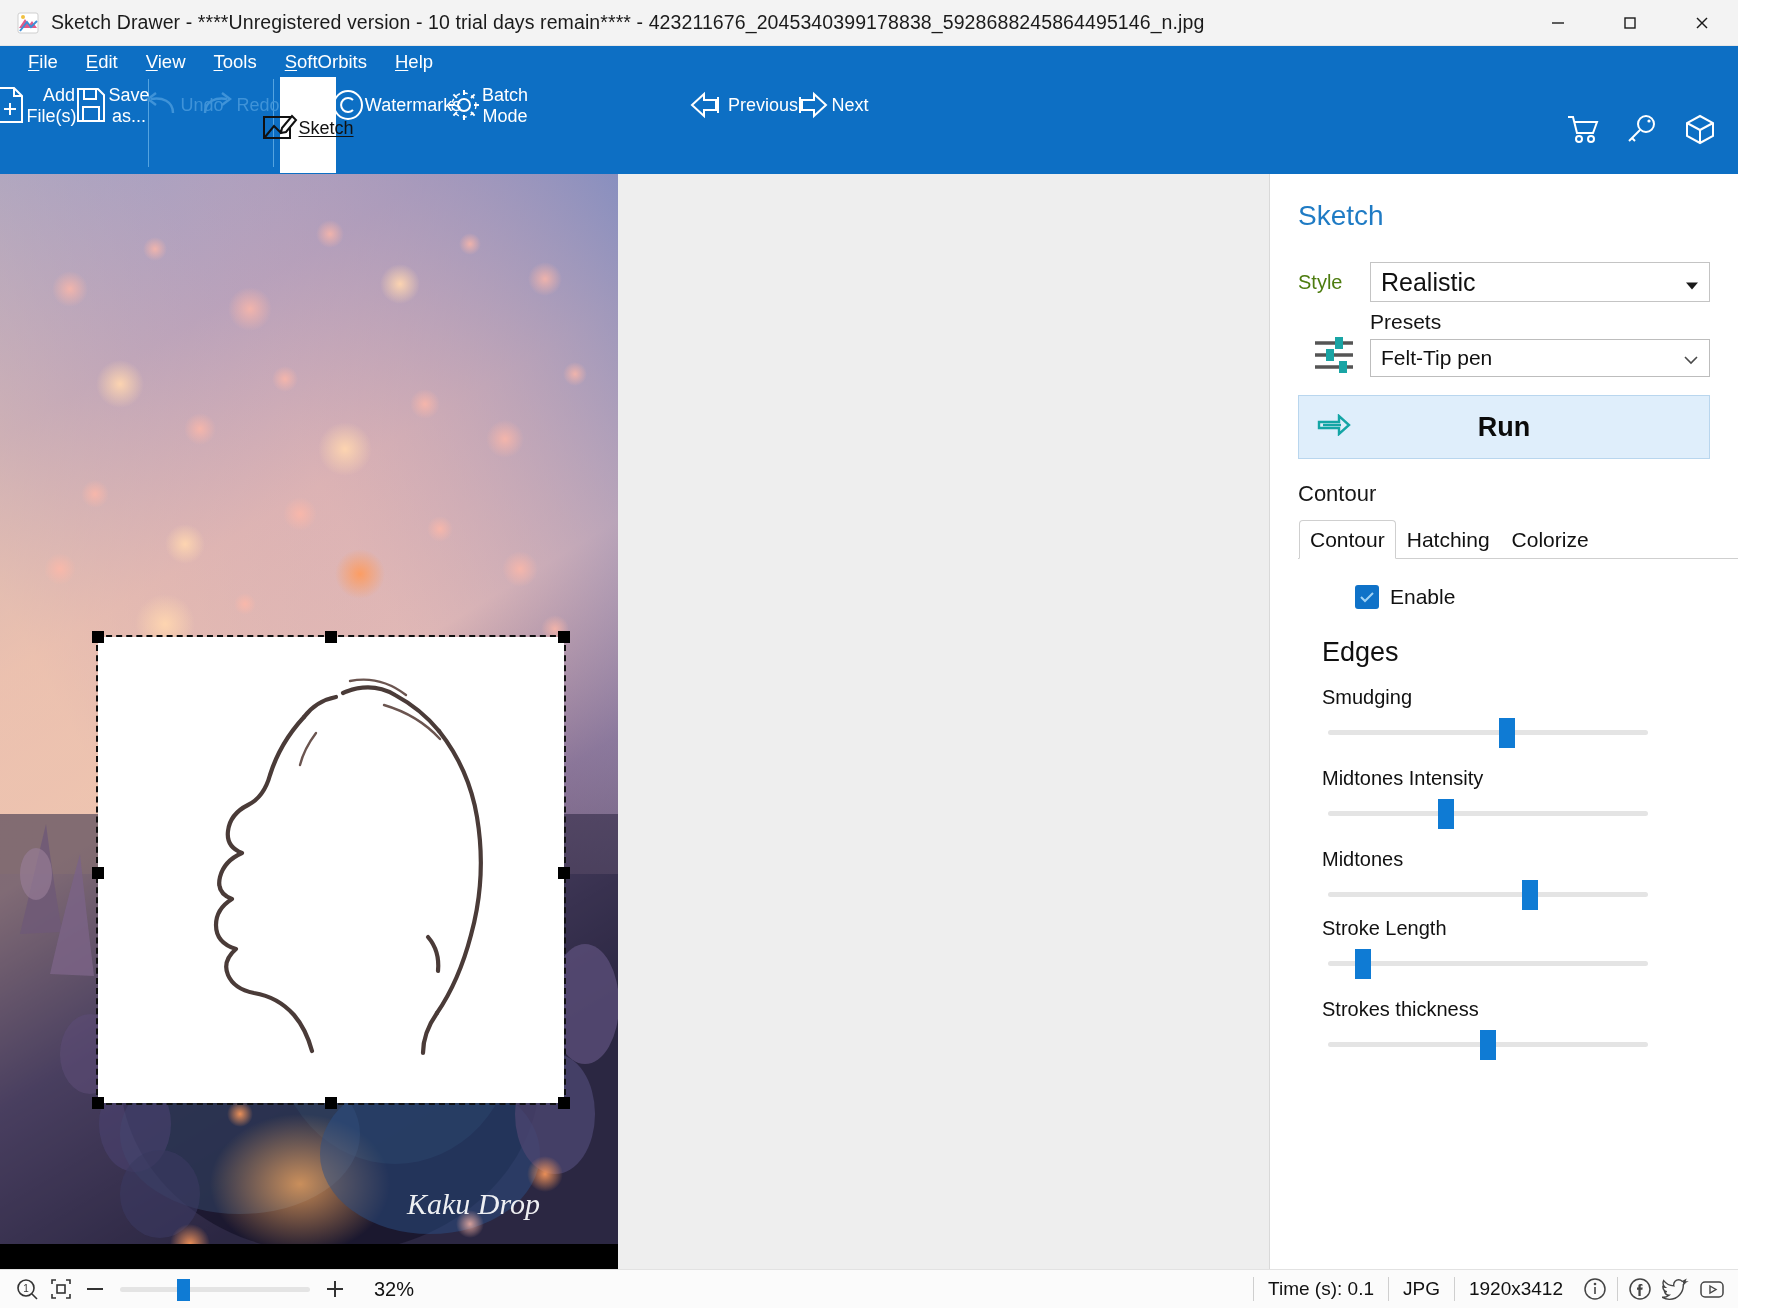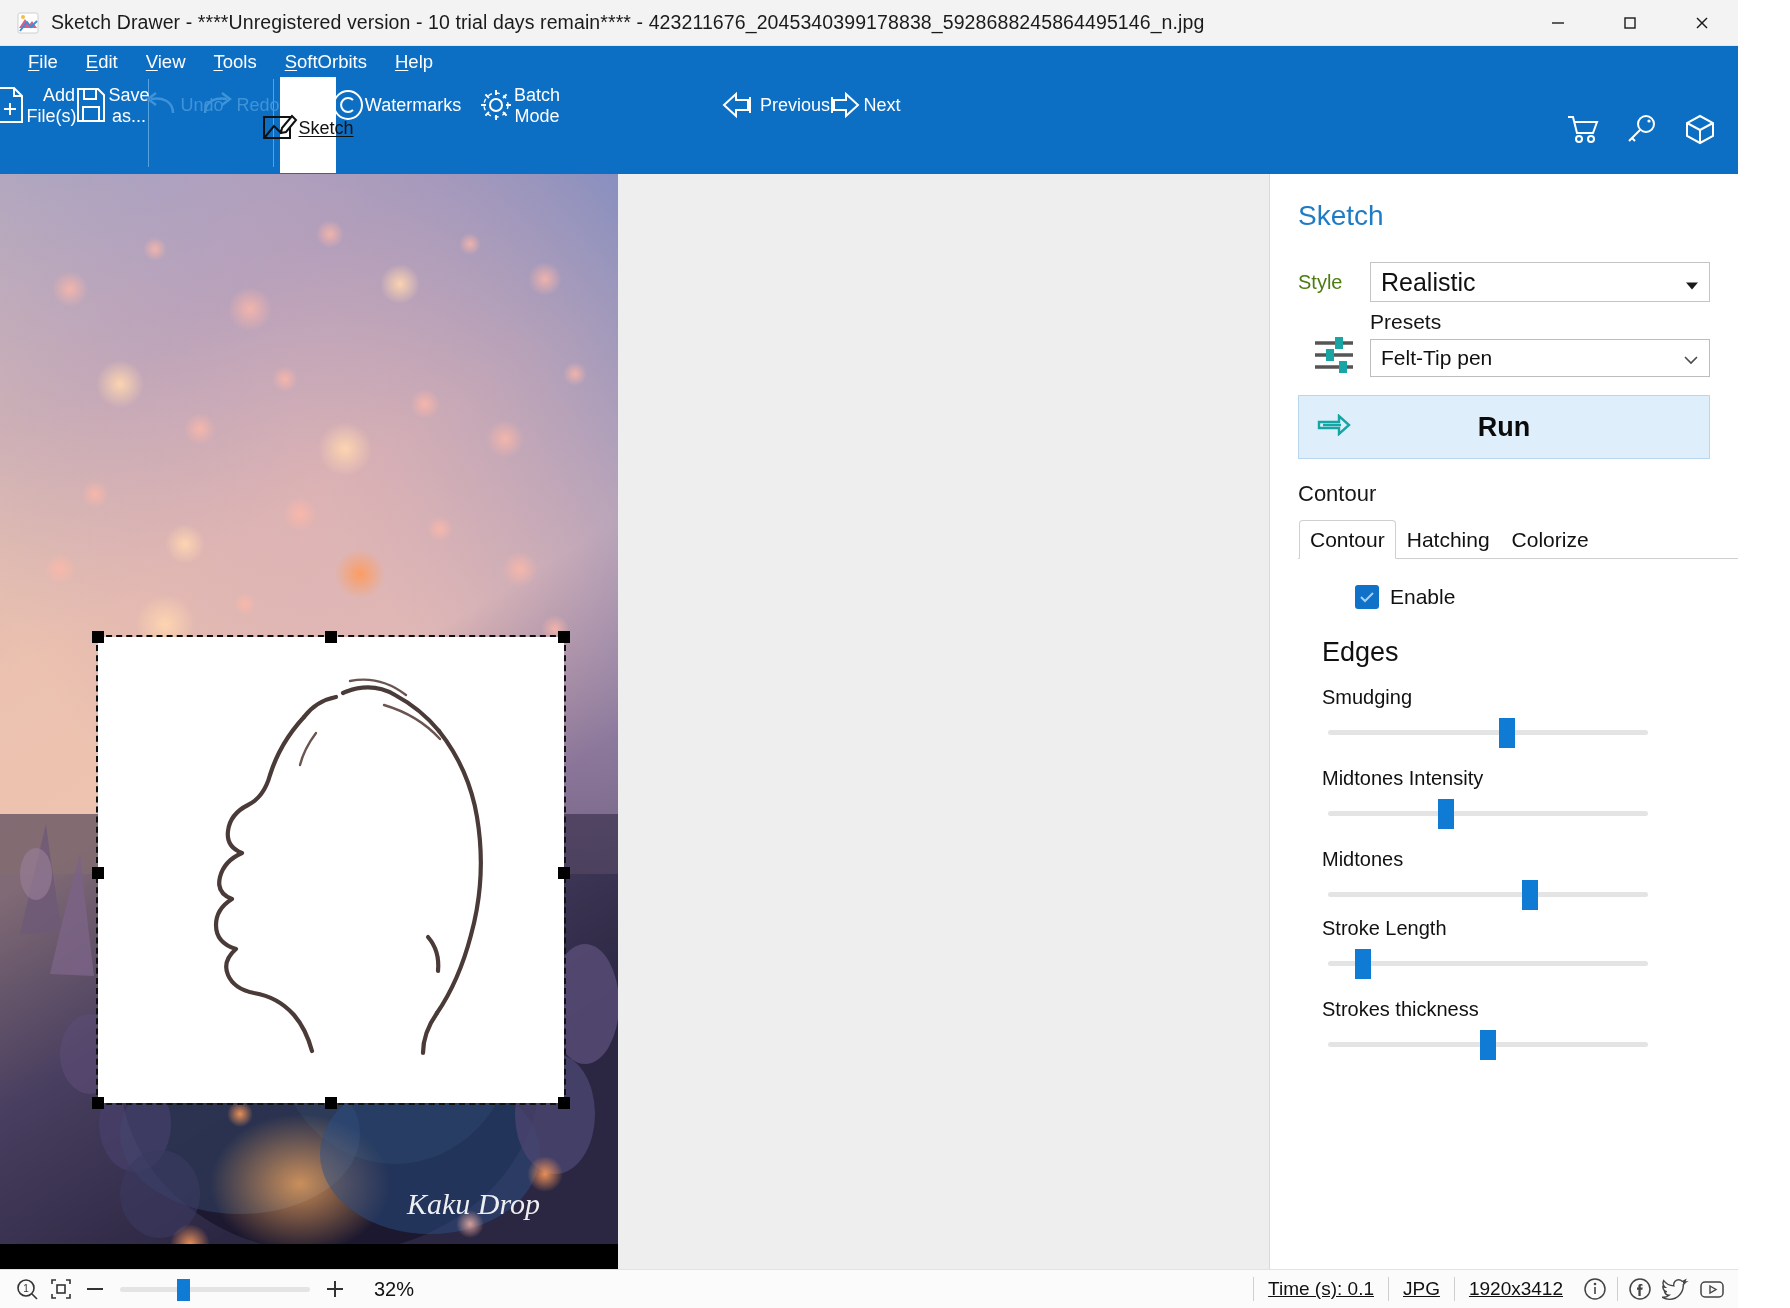--- a/index.html
+++ b/index.html
@@ -191,21 +191,21 @@
   .sb-left{display:flex;align-items:center;padding-left:10px;gap:0px;}
   .sb-ico{width:34px;height:30px;display:flex;align-items:center;justify-content:center;}
   .zoomslider{position:relative;width:190px;height:22px;margin:0 8px;}
   .zs-track{position:absolute;left:0;right:0;top:9px;height:5px;background:#e4e4e4;border-radius:3px;}
   .zs-thumb{position:absolute;top:1px;left:57px;width:13px;height:22px;background:#0f7bd4;}
   .zoompct{font-size:20px;color:#111;margin-left:22px;}
   .sb-right{
     position:absolute;right:8px;top:0;height:38px;display:flex;align-items:center;
     font-size:19px;color:#111;
   }
-  .sb-cell{padding:0 14px;border-left:1px solid #cfcfcf;height:24px;display:flex;align-items:center;text-decoration:underline;}
+  .sb-cell{padding:0 14px;border-left:1px solid #cfcfcf;height:24px;display:flex;align-items:center;}
   .sb-sicon{width:36px;height:30px;display:flex;align-items:center;justify-content:center;}
   .sb-div{width:1px;height:24px;background:#cfcfcf;margin:0 4px;}
 </style>
 </head>
 <body>
 
 <div class="app">
 
   <div class="titlebar">
     <div class="tb-icon">
@@ -313,21 +313,21 @@
       <div class="rb" style="width:120px;">
         <div class="glyph">
           <svg width="34" height="34" viewBox="0 0 34 34">
             <circle cx="17" cy="17" r="14" fill="none" stroke="#ffffff" stroke-width="2"></circle>
             <path d="M22 12 A7 7 0 1 0 22 22" fill="none" stroke="#ffffff" stroke-width="2"></path>
           </svg>
         </div>
         <div class="lbl">Watermarks</div>
       </div>
 
-      <div class="rb" style="width:62px;margin-left:32px;">
+      <div class="rb" style="width:62px;">
         <div class="glyph">
           <svg width="36" height="36" viewBox="0 0 36 36">
             <circle cx="18" cy="18" r="6" fill="none" stroke="#ffffff" stroke-width="2"></circle>
             <g stroke="#ffffff" stroke-width="2" fill="none">
               <path d="M18 3 L18 8 M18 28 L18 33 M3 18 L8 18 M28 18 L33 18"></path>
               <path d="M7.4 7.4 L11 11 M25 25 L28.6 28.6 M28.6 7.4 L25 11 M11 25 L7.4 28.6"></path>
             </g>
             <circle cx="18" cy="18" r="12" fill="none" stroke="#ffffff" stroke-width="1.4" stroke-dasharray="4 4"></circle>
           </svg>
         </div>

